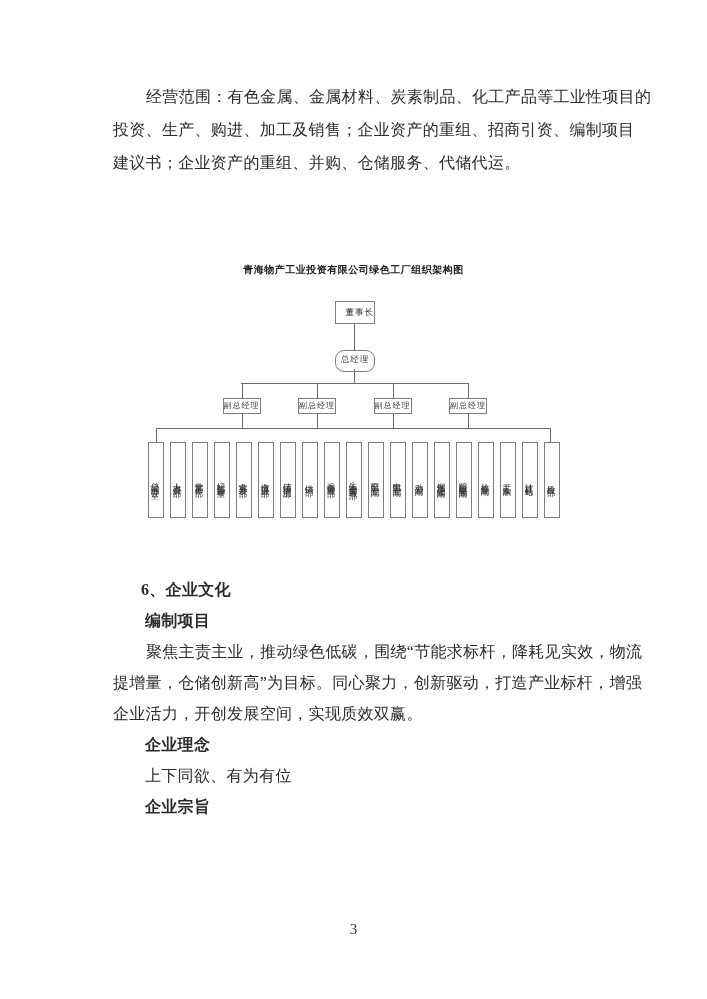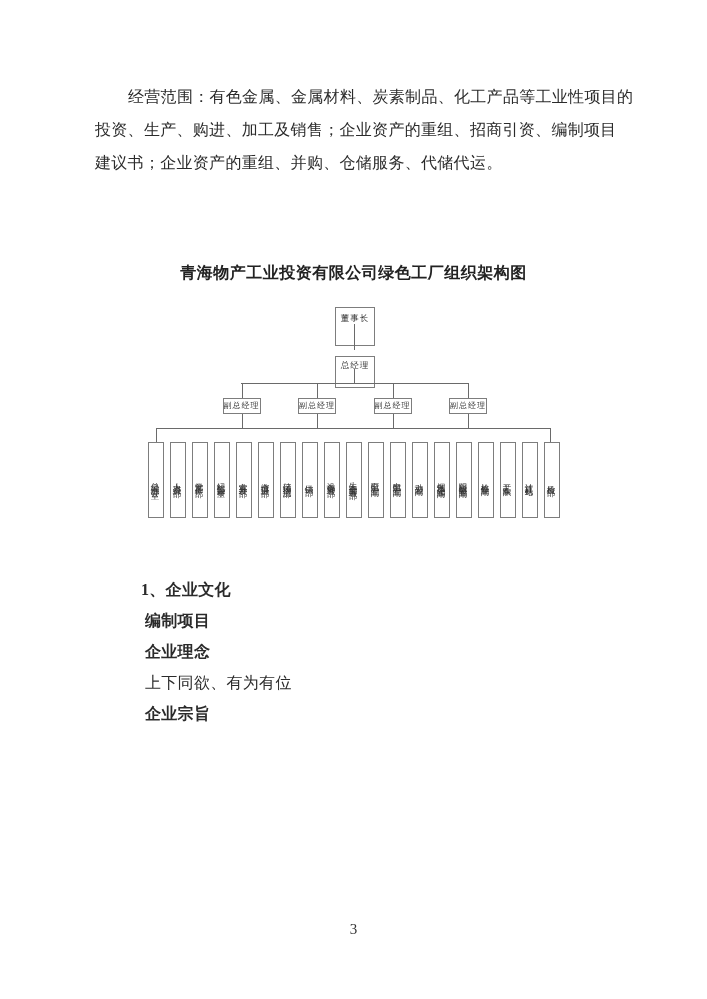--- a/index.html
+++ b/index.html
@@ -5,32 +5,32 @@
   html,body{margin:0;padding:0;background:#ffffff;}
   .page{
     position:relative;
     width:707px;height:999px;
     background:#ffffff;
     font-family:"Liberation Serif","DejaVu Serif",serif;
     color:#2b2b2b;
     overflow:hidden;
   }
   
-  .text-top{position:absolute;left:95px;top:80px;width:489px;}
+  .text-top{position:absolute;left:113px;top:80px;width:489px;}
   .text-top .line{height:33px;line-height:33px;font-size:16px;letter-spacing:.3px;white-space:nowrap;}
   .culture{position:absolute;left:113px;top:574px;width:489px;}
   .culture .line{height:31px;line-height:31px;font-size:16px;letter-spacing:.3px;white-space:nowrap;}
   .line.heading{font-weight:bold;}
   .line.sec{padding-left:28px;}
   .line.ind{padding-left:32px;}
   .line.first{text-indent:33px;}
   
   .chart-title{
     position:absolute;left:0;top:263px;width:707px;
-    text-align:center;font-size:16px;font-weight:bold;
+    text-align:center;font-size:10px;font-weight:bold;
     color:#222;letter-spacing:.5px;
   }
   .chart-canvas{position:absolute;left:138px;top:295px;width:431px;height:228px;}
   .chart-canvas .obox{
     position:absolute;box-sizing:border-box;
     border:1px solid #7d7d7d;background:#fff;
     text-align:center;color:#333;
     font-size:8.5px;letter-spacing:1px;overflow:hidden;
   }
   .chart-canvas .dbox{
@@ -57,23 +57,23 @@
     <div>
         <div class="line first">经营范围：有色金属、金属材料、炭素制品、化工产品等工业性项目的</div>
         <div class="line">投资、生产、购进、加工及销售；企业资产的重组、招商引资、编制项目</div>
         <div class="line">建议书；企业资产的重组、并购、仓储服务、代储代运。</div>
       </div>
   </div>
 
   <div class="chart-title">青海物产工业投资有限公司绿色工厂组织架构图</div>
 
   <div class="chart-canvas" id="chart-canvas">
-      <div class="obox" style="left: 197px; top: 12px; width: 40px; height: 39px; line-height: 21px;">董事长</div>
+      <div class="obox" style="left: 197px; top: 6px; width: 40px; height: 23px; line-height: 21px; text-align: right;">董事长</div>
       <div class="cline" style="left: 216px; top: 29px; width: 1px; height: 26px;"></div>
-      <div class="obox" style="left: 197px; top: 61px; width: 40px; height: 32px; line-height: 17px;">总经理</div>
+      <div class="obox" style="left: 197px; top: 55px; width: 40px; height: 22px; line-height: 17px; border-radius: 9px;">总经理</div>
       <div class="cline" style="left: 216px; top: 74px; width: 1px; height: 14px;"></div>
       <div class="cline" style="left: 103px; top: 88px; width: 228px; height: 1px;"></div>
       <div class="cline" style="left: 103.5px; top: 88px; width: 1px; height: 15px;"></div>
       <div class="obox" style="left: 84.5px; top: 103px; width: 38px; height: 16px; line-height: 14px; font-size: 8px;">副总经理</div>
       <div class="cline" style="left: 103.5px; top: 119px; width: 1px; height: 14px;"></div>
       <div class="cline" style="left: 179px; top: 88px; width: 1px; height: 15px;"></div>
       <div class="obox" style="left: 160px; top: 103px; width: 38px; height: 16px; line-height: 14px; font-size: 8px;">副总经理</div>
       <div class="cline" style="left: 179px; top: 119px; width: 1px; height: 14px;"></div>
       <div class="cline" style="left: 254.5px; top: 88px; width: 1px; height: 15px;"></div>
       <div class="obox" style="left: 235.5px; top: 103px; width: 38px; height: 16px; line-height: 14px; font-size: 8px;">副总经理</div>
@@ -99,21 +99,26 @@
       <div class="dbox" style="left: 273.5px; top: 147px;">动力车间</div>
       <div class="dbox" style="left: 295.5px; top: 147px;">烟气净化车间</div>
       <div class="dbox" style="left: 317.5px; top: 147px;">阳极组装车间</div>
       <div class="dbox" style="left: 339.5px; top: 147px;">检修车间</div>
       <div class="dbox" style="left: 361.5px; top: 147px;">工艺车队</div>
       <div class="dbox" style="left: 383.5px; top: 147px;">计算机站</div>
       <div class="dbox" style="left: 405.5px; top: 147px;">质检部</div>
     </div>
 
   <div class="culture">
-    <div class="line heading sec">1、企业文化</div>
+    <div class="line heading sec">6、企业文化</div>
     <div class="line heading ind">编制项目</div>
+    <div>
+        <div class="line first">聚焦主责主业，推动绿色低碳，围绕“节能求标杆，降耗见实效，物流</div>
+        <div class="line">提增量，仓储创新高”为目标。同心聚力，创新驱动，打造产业标杆，增强</div>
+        <div class="line">企业活力，开创发展空间，实现质效双赢。</div>
+      </div>
     <div class="line heading ind">企业理念</div>
     <div class="line ind">上下同欲、有为有位</div>
     <div class="line heading ind">企业宗旨</div>
   </div>
 
   <div class="page-number">3</div>
 </div>
 
 </body></html>

